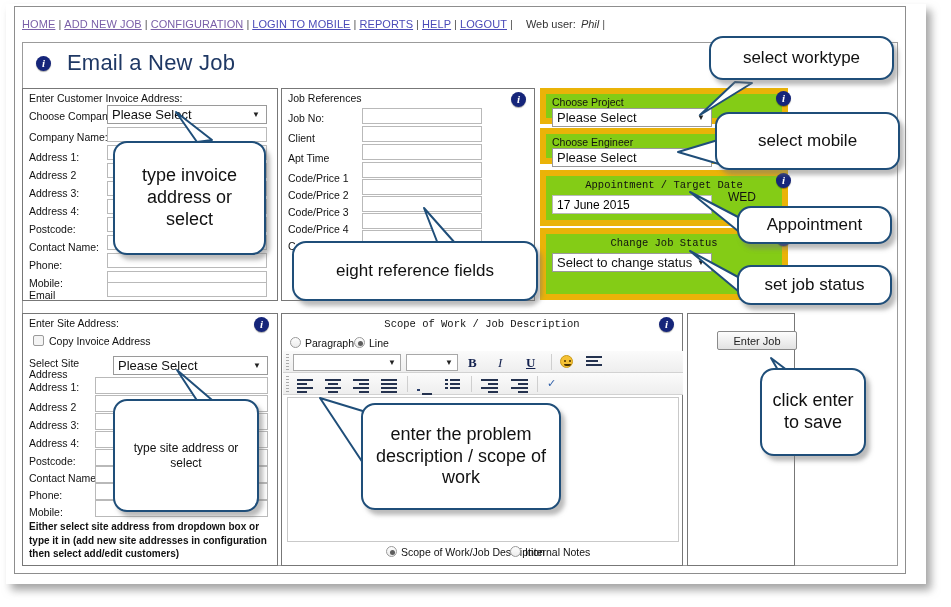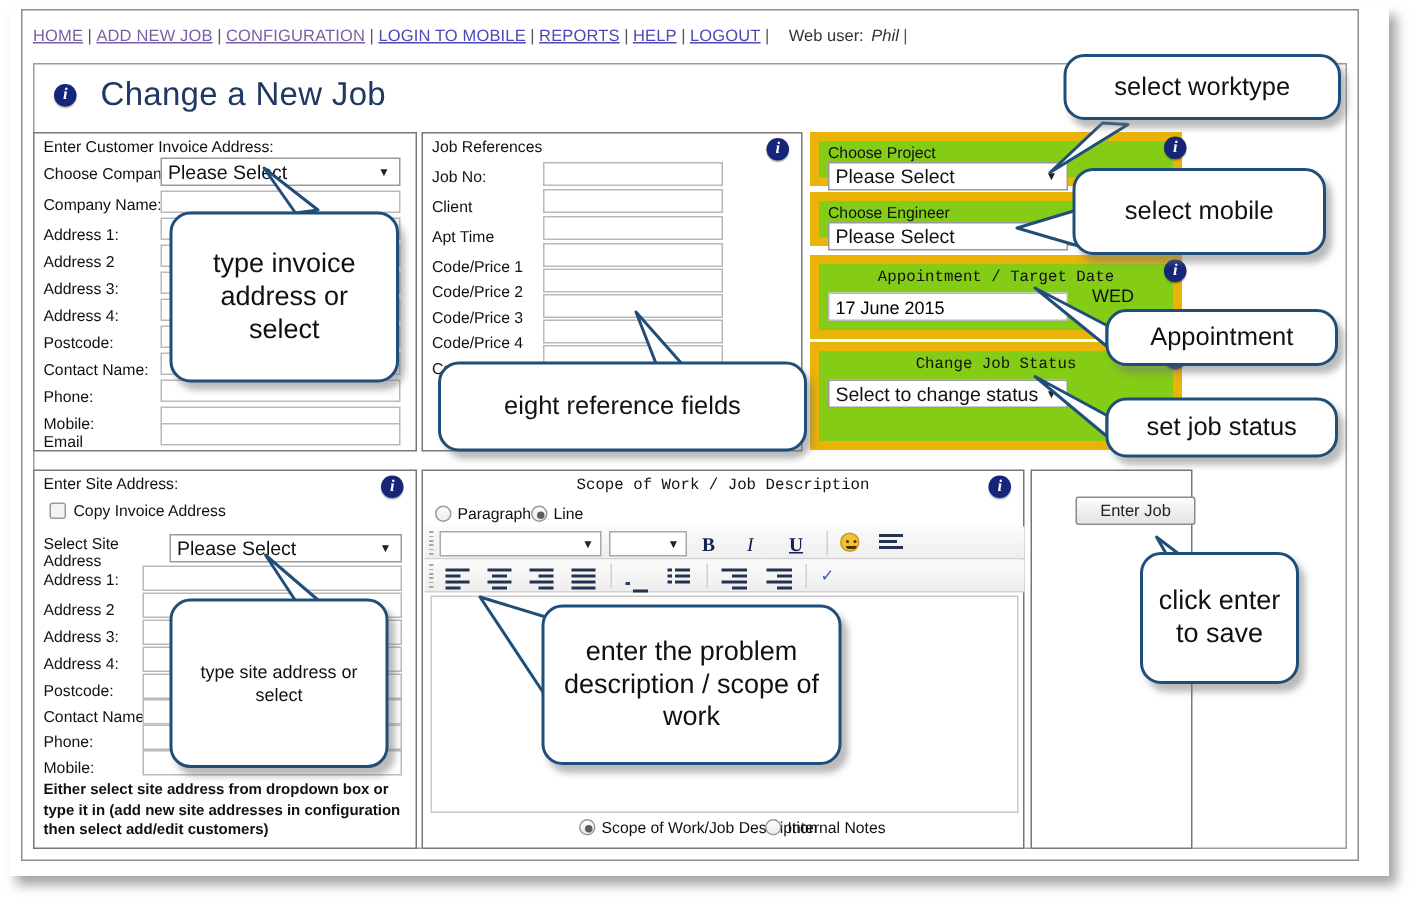--- a/index.html
+++ b/index.html
@@ -279,21 +279,21 @@
   <div class="outer-frame"></div>
 
   <div class="navbar">
     <a href="#">HOME</a><span class="sep">|</span><a href="#">ADD NEW JOB</a><span class="sep">|</span><a href="#">CONFIGURATION</a><span class="sep">|</span><a href="#" class="blue">LOGIN TO MOBILE</a><span class="sep">|</span><a href="#" class="blue">REPORTS</a><span class="sep">|</span><a href="#" class="blue">HELP</a><span class="sep">|</span><a href="#" class="blue">LOGOUT</a><span class="sep">|</span><span class="webuser">Web user:</span> <span class="webuser" style="padding-left:2px"><i>Phil</i></span><span class="sep">|</span>
   </div>
 
   <div class="card"></div>
 
   <div class="page-title-row">
     <span class="info-icon">i</span>
-    <span class="page-title">Change a New Job</span>
+    <span class="page-title">Email a New Job</span>
   </div>
 
   <div class="panel" style="left:22px; top:88px; width:256px; height:213px;">
     <div class="panel-label" style="left:6px; top:3px;">Enter Customer Invoice Address:</div>
     <div class="field-label" style="left:6px; top:21px;">Choose Company:</div>
     <div class="sel" style="left:84px; top:16px; width:160px;">
       <span>Please Select</span>
       <span class="arrow">▼</span>
     </div>
 
@@ -532,21 +532,21 @@
     <path d="M438,244 L424,208 L455,243 Z" fill="#fff" stroke="#1f4e79" stroke-width="2" stroke-linejoin="round"></path>
 
     <path d="M212,400 L177,370 L198,402 Z" fill="#fff" stroke="#1f4e79" stroke-width="2" stroke-linejoin="round"></path>
 
     <path d="M366,412 L320,398 L365,466 Z" fill="#fff" stroke="#1f4e79" stroke-width="2" stroke-linejoin="round"></path>
 
     <path d="M782,377 L771,358 L796,377 Z" fill="#fff" stroke="#1f4e79" stroke-width="2" stroke-linejoin="round"></path>
   </svg>
 
   <div class="bubble" style="left:709px; top:36px; width:185px; height:44px;">select worktype</div>
-  <div class="bubble" style="left:715px; top:112px; width:169px; height:58px;">select mobile</div>
+  <div class="bubble" style="left:715px; top:112px; width:185px; height:58px;">select mobile</div>
   <div class="bubble" style="left:737px; top:206px; width:155px; height:38px;">Appointment</div>
   <div class="bubble" style="left:737px; top:265px; width:155px; height:40px;">set job status</div>
   <div class="bubble" style="left:113px; top:141px; width:153px; height:114px; font-size:18px;">type invoice address or select</div>
   <div class="bubble" style="left:292px; top:241px; width:246px; height:60px;">eight reference fields</div>
   <div class="bubble" style="left:113px; top:399px; width:146px; height:113px; font-size:12px;">type site address or select</div>
   <div class="bubble" style="left:361px; top:403px; width:200px; height:107px; font-size:18px;">enter the problem description / scope of work</div>
   <div class="bubble" style="left:760px; top:368px; width:106px; height:88px; font-size:18px;">click enter to save</div>
 
 </div>
 

